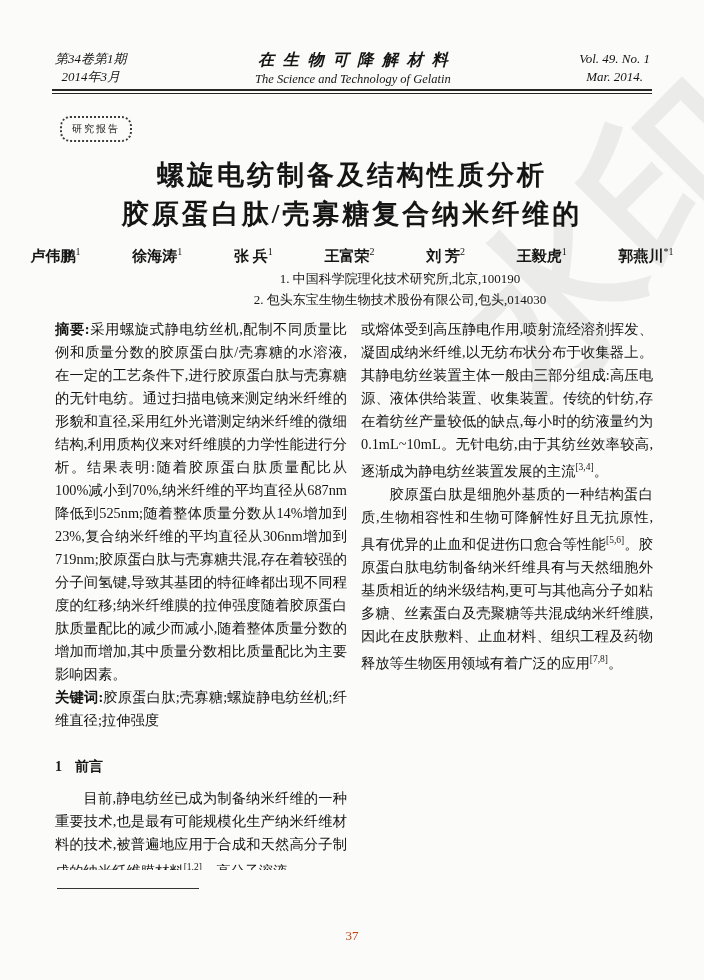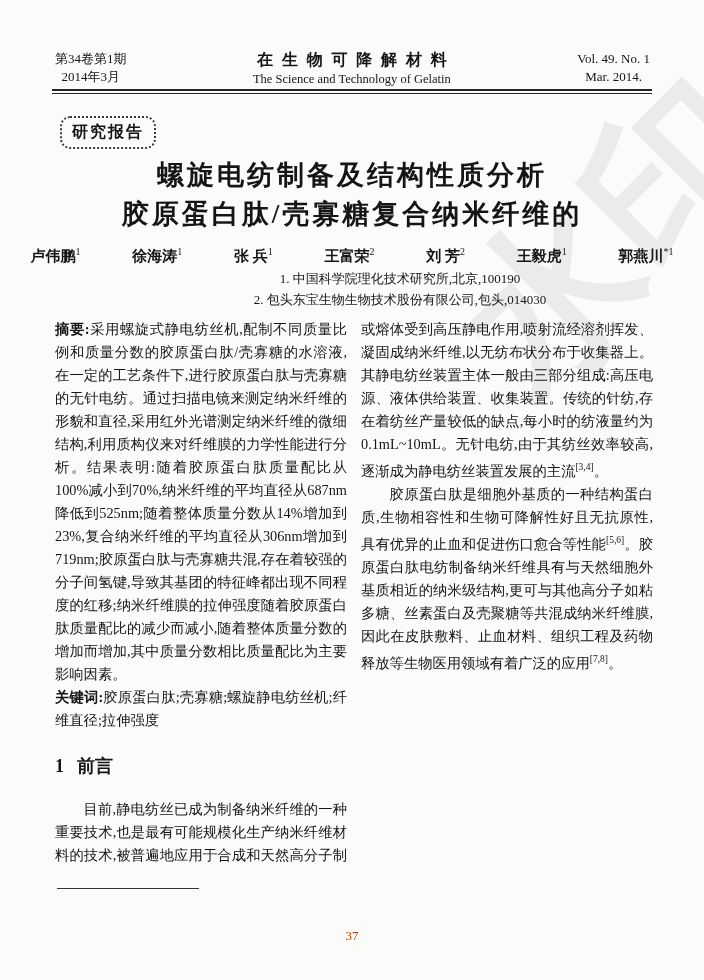--- a/index.html
+++ b/index.html
@@ -13,35 +13,35 @@
   .watermark {
     position:absolute; left:430px; top:95px; width:420px;
     font-size:175px; font-weight:bold; white-space:nowrap;
     color:#6a6a6a; opacity:0.10;
     transform:rotate(-45deg); transform-origin:center;
     pointer-events:none; user-select:none;
   }
   
   .header-row {
     position:absolute; top:50px; left:55px; width:595px;
-    display:flex; justify-content:space-between; align-items:flex-start;
+    display:flex; justify-content:space-between; align-items:flex-start;font-style:italic;
   }
   .header-side { font-size:13px; line-height:18px; text-align:center; white-space:nowrap; }
   .header-center { text-align:center; }
   .journal-cn { font-size:16px; font-weight:600; letter-spacing:0.55em; text-indent:0.55em; white-space:nowrap; }
   .journal-en { font-size:12.5px; margin-top:1px; white-space:nowrap; }
   .header-rule {
     position:absolute; top:89px; left:52px; width:600px; height:2px;
     border-top:2.5px solid #262626; border-bottom:1px solid #262626;
   }
   
   .badge {
     position:absolute; top:116px; left:60px;
     border:2px dotted #3c3c3c; border-radius:10px;
-    padding:4px 10px; font-size:16px; font-weight:bold; letter-spacing:2px;
+    padding:4px 10px; font-size:10px; font-weight:normal; letter-spacing:2px;
   }
   
   .title {
     position:absolute; top:156px; left:0; width:100%;
     text-align:center; font-size:27px; font-weight:bold;
     line-height:39px; letter-spacing:3px;
   }
   .authors { position:absolute; top:246px; left:0; width:100%; text-align:center; font-size:15px; font-weight:bold; white-space:nowrap; }
   .author { margin:0 24px; }
   .author sup { font-weight:normal; font-size:10px; }
@@ -50,21 +50,21 @@
   .columns {
     position:absolute; top:318px; left:55px; width:598px; height:552px;
     display:flex; gap:14px; overflow:hidden;
   }
   .col { width:292px; font-size:14.3px; line-height:23px; text-align:justify; }
   .col p { margin:0; }
   .col sup { font-size:9.5px; }
   .bold { font-weight:bold; }
   .indent { text-indent:2em; }
   .kw { margin-top:21px; }
-  .sec-heading { margin-top:23px; margin-bottom:20px; font-weight:bold; font-size:18px; }
+  .sec-heading { margin-top:23px; margin-bottom:9px; font-weight:bold; font-size:14px; }
   .sec-num { margin-right:13px; }
   
   .footnote-rule { position:absolute; top:888px; left:57px; width:142px; border-top:1.5px solid #333; }
   .footnote { position:absolute; top:902px; left:82px; font-size:13.5px; }
   .footnote-marker { margin-right:18px; font-size:12px; }
   .page-number { position:absolute; top:928px; left:0; width:100%; text-align:center; font-size:13px; color:#c2410c; }
 </style>
 </head>
 <body>
 

